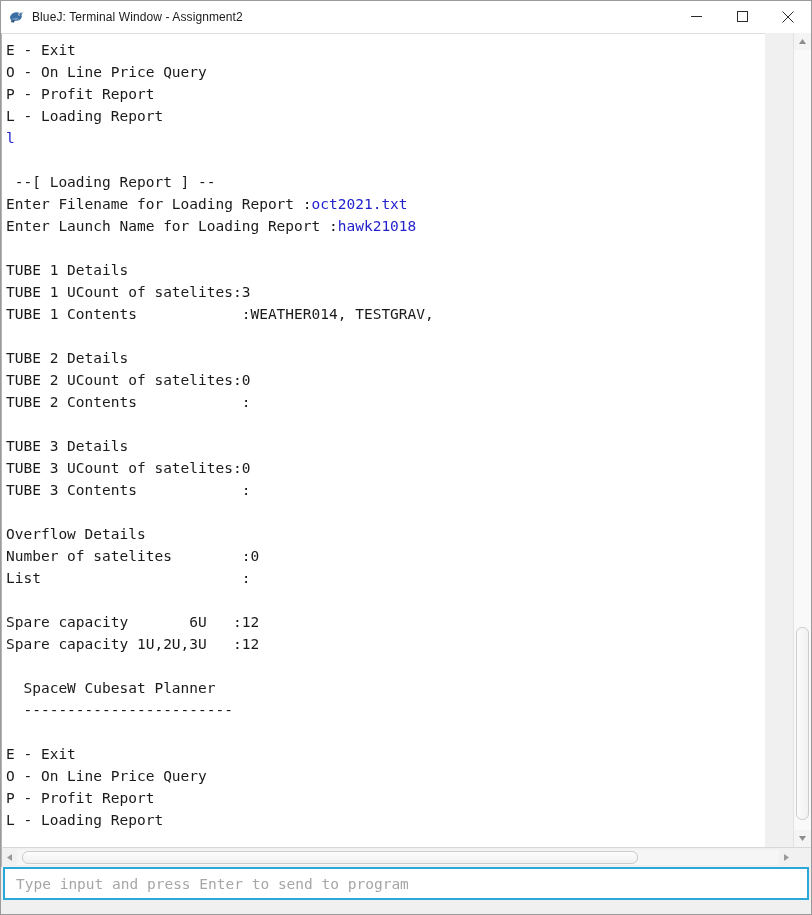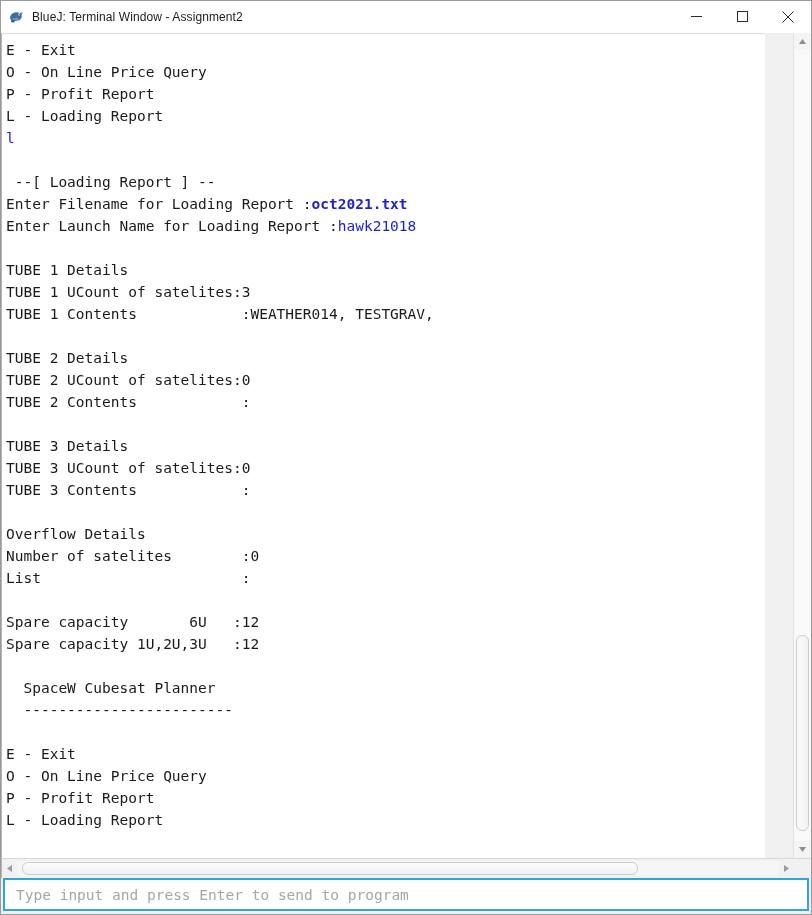--- a/index.html
+++ b/index.html
@@ -203,21 +203,21 @@
   
   .input-wrap {
     height: 26px;
     min-height: 33px;
     padding: 0;
     background: #ffffff;
     border-top: 2px solid #2ca8d8;
     border-left: 2px solid #2ca8d8;
     border-right: 2px solid #2ca8d8;
     border-bottom: 2px solid #2ca8d8;
-    margin: 0 2px 3px 2px;
+    margin: 0 2px 14px 2px;
     display: flex;
     align-items: center;
     box-sizing: border-box;
   }
   .term-input {
     width: 100%;
     height: 100%;
     border: none;
     outline: none;
     padding: 0 0 0 11px;
@@ -273,21 +273,21 @@
 
     <div class="term-row">
       <div class="term-scroll-clip">
         <pre class="term-text" id="term-text">E - Exit
 O - On Line Price Query
 P - Profit Report
 L - Loading Report
 <span class="uin" style="color: rgb(34, 34, 204);">l</span>
 
  --[ Loading Report ] --
-Enter Filename for Loading Report :<span class="uin" style="color: rgb(34, 34, 204); font-weight: bold;">oct2021.txt</span>
+Enter Filename for Loading Report :<span class="uin" style="color: rgb(34, 34, 204);">oct2021.txt</span>
 Enter Launch Name for Loading Report :<span class="uin" style="color: rgb(34, 34, 204);">hawk21018</span>
 
 TUBE 1 Details
 TUBE 1 UCount of satelites:3
 TUBE 1 Contents            :WEATHER014, TESTGRAV,
 
 TUBE 2 Details
 TUBE 2 UCount of satelites:0
 TUBE 2 Contents            :
 

